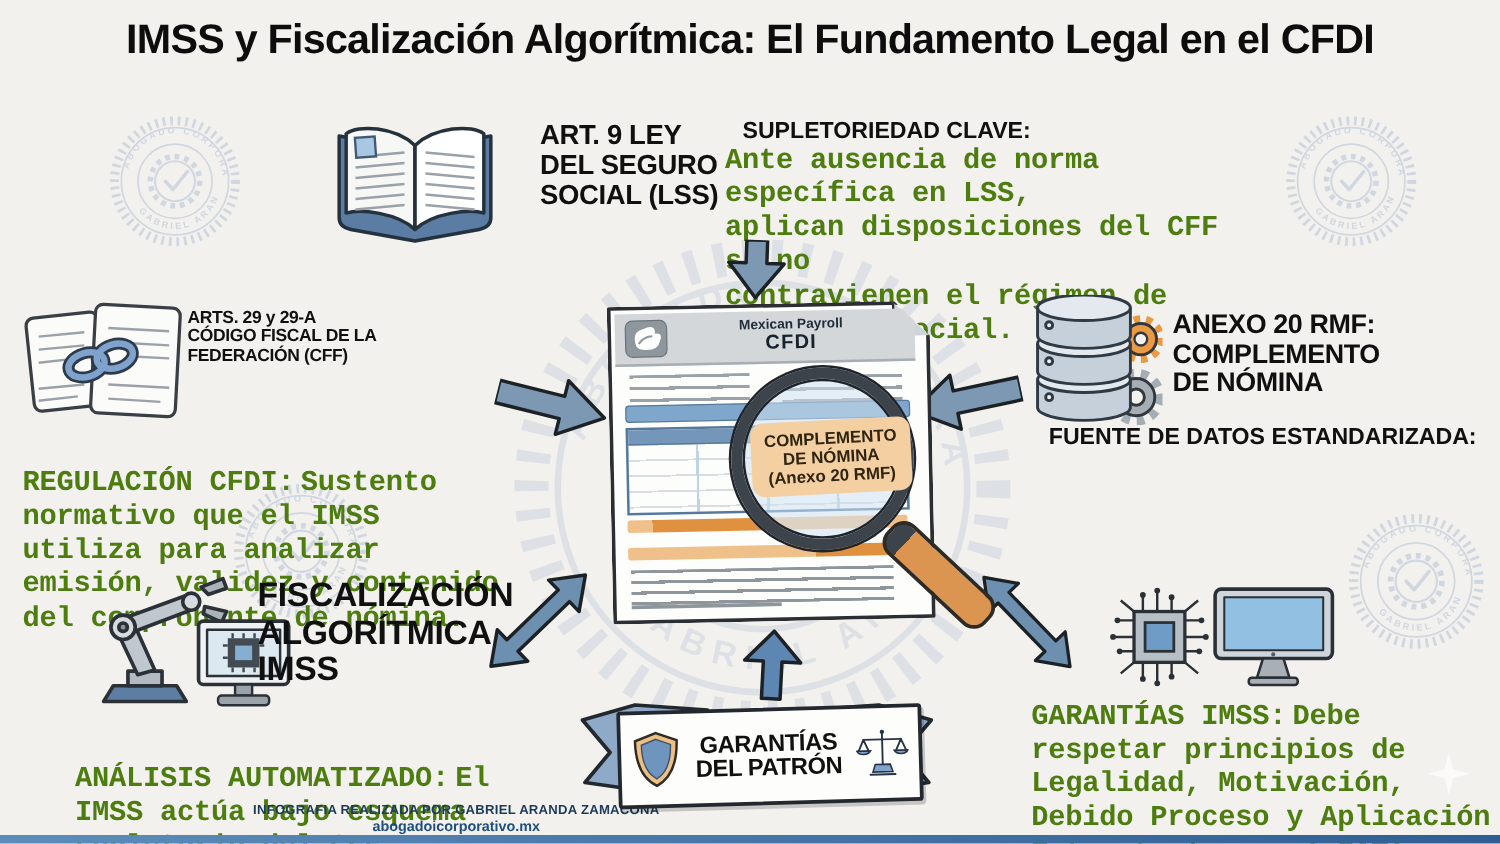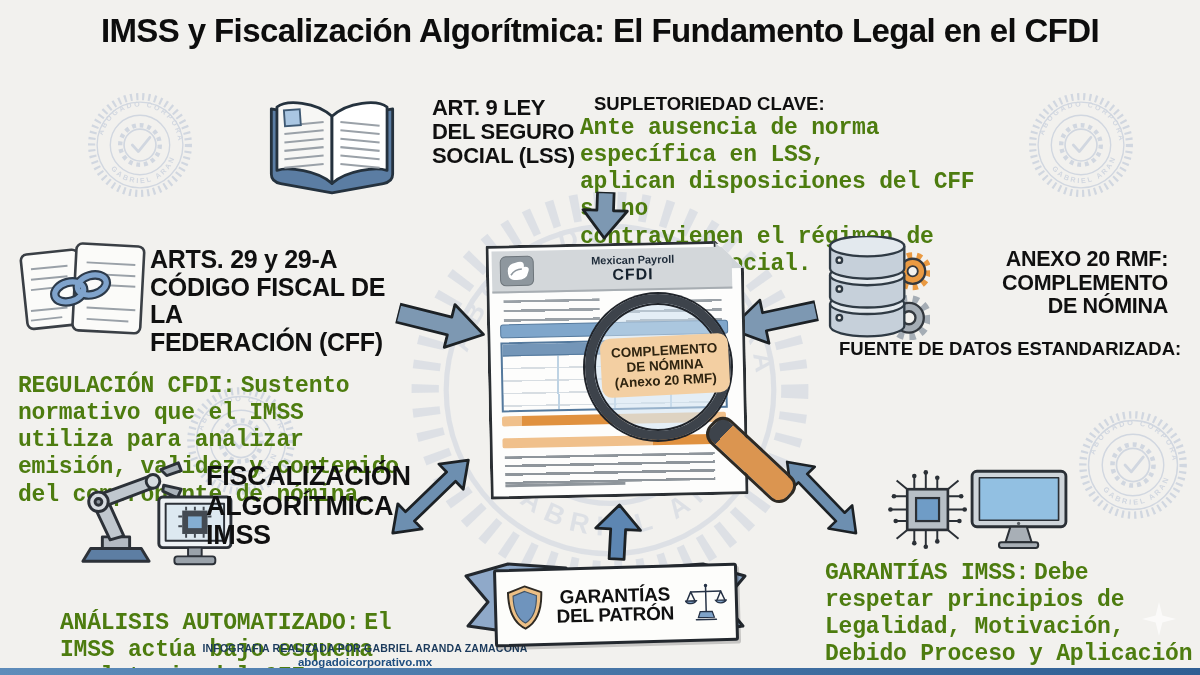--- a/index.html
+++ b/index.html
@@ -174,21 +174,21 @@
       <path d="M78,80 L134,83"></path>
         <path d="M78,93 L126,96"></path>
     </g>
     <g fill="none" stroke-linejoin="round">
       <ellipse cx="58" cy="62" rx="17" ry="11" transform="rotate(-16 58 62)" stroke="#2c3a4a" stroke-width="11"></ellipse>
       <ellipse cx="84" cy="54" rx="17" ry="11" transform="rotate(-16 84 54)" stroke="#2c3a4a" stroke-width="11"></ellipse>
       <ellipse cx="58" cy="62" rx="17" ry="11" transform="rotate(-16 58 62)" stroke="#7fa3cc" stroke-width="6"></ellipse>
       <ellipse cx="84" cy="54" rx="17" ry="11" transform="rotate(-16 84 54)" stroke="#7fa3cc" stroke-width="6"></ellipse>
     </g>
   </svg>
-  <div class="abs h-label" style="left:150px;top:246px;width:260px;font-size:25px;">ARTS. 29 y 29-A
+  <div class="abs h-label" style="left:150px;top:246px;width:260px;font-size:14px;">ARTS. 29 y 29-A
 CÓDIGO FISCAL DE LA
 FEDERACIÓN (CFF)</div>
   <div class="abs body-txt" style="left:18px;top:338px;width:388px;margin-top:35px;">
     <span class="lead">REGULACIÓN CFDI:</span><span>Sustento normativo que el IMSS utiliza para analizar emisión, validez y contenido del comprobante de nómina.</span>
   </div>
 
   <svg class="abs" style="left:822px;top:236px;width:108px;height:104px;" viewBox="0 0 115 112">
 
     <g>
       <circle cx="93" cy="88" r="20.5" fill="none" stroke="#a5adb5" stroke-width="8" stroke-dasharray="6.5 6"></circle>
@@ -207,21 +207,21 @@
       <ellipse cx="48" cy="73" rx="40" ry="11" fill="#e3e9ee"></ellipse>
       <path d="M8,42 L8,66 A40,11 0 0 0 88,66 L88,42" fill="#c6d0da"></path>
       <ellipse cx="48" cy="42" rx="40" ry="11" fill="#e3e9ee"></ellipse>
       <path d="M8,11 L8,35 A40,11 0 0 0 88,35 L88,11" fill="#c6d0da"></path>
       <ellipse cx="48" cy="11" rx="40" ry="11" fill="#e3e9ee"></ellipse>
       <circle cx="18" cy="26" r="3" fill="#f2f1ee"></circle>
       <circle cx="18" cy="57" r="3" fill="#f2f1ee"></circle>
       <circle cx="18" cy="88" r="3" fill="#f2f1ee"></circle>
     </g>
   </svg>
-  <div class="abs h-label" style="left:938px;top:248px;width:230px;font-size:21.5px;text-align:right;">ANEXO 20 RMF:
+  <div class="abs h-label" style="left:938px;top:248px;width:230px;font-size:21.5px;">ANEXO 20 RMF:
 COMPLEMENTO
 DE NÓMINA</div>
   <div class="abs" style="left:825px;top:338px;width:378px;">
     <span class="heading-line" style="font-size:18.5px;">FUENTE DE DATOS ESTANDARIZADA:</span>
   </div>
 
   <div class="abs paper">
     <div class="abs fold"></div>
     <div class="abs doc-head">
       <svg style="width:32px;height:28px;margin-left:8px;background:#8e979e;border-radius:6px;border:1px solid #6d757b;" viewBox="0 0 32 28">

